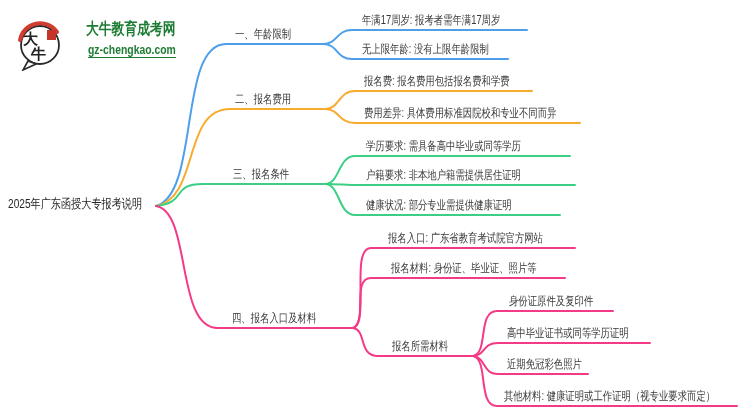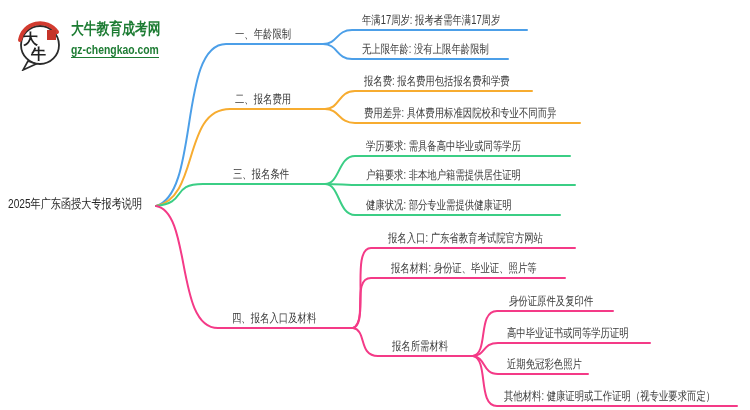--- a/index.html
+++ b/index.html
@@ -3,21 +3,21 @@
 <meta charset="utf-8">
 <style>
   html,body{margin:0;padding:0;}
   body{width:750px;height:410px;position:relative;background:#fff;overflow:hidden;
        font-family:"Liberation Sans","DejaVu Sans",sans-serif;}
   #edges{position:absolute;left:0;top:0;width:750px;height:410px;}
   .node{position:absolute;white-space:nowrap;font-size:12px;line-height:15px;color:#3a3a3a;
         transform:scaleX(0.78);transform-origin:left center;}
   .root-label{font-size:13px;color:#242424;}
   .logo{position:absolute;left:16px;top:19px;display:flex;align-items:flex-start;}
-  .logo-text{margin-left:5px;}
+  .logo-text{margin-left:20px;text-align:right;}
   .logo-title{font-size:16px;font-weight:bold;color:#1d7c33;transform:scaleX(0.80);transform-origin:left top;white-space:nowrap;}
   .logo-domain{display:inline-block;font-size:13px;font-weight:bold;color:#1d7c33;border-bottom:1.5px solid #1d7c33;
                padding-bottom:0;margin-top:2px;transform:scaleX(0.80);transform-origin:left top;white-space:nowrap;}
 </style>
 </head>
 <body>
 
 <svg id="edges" viewBox="0 0 750 410">
     <path d="M156,206 C200,194 178,44 226,44 L323,44" fill="none" stroke="#4C9FE8" stroke-width="2" stroke-linecap="round"></path>
     <path d="M323,44 C338,44 336,30 352,30 L527,30" fill="none" stroke="#4C9FE8" stroke-width="2" stroke-linecap="round"></path>

